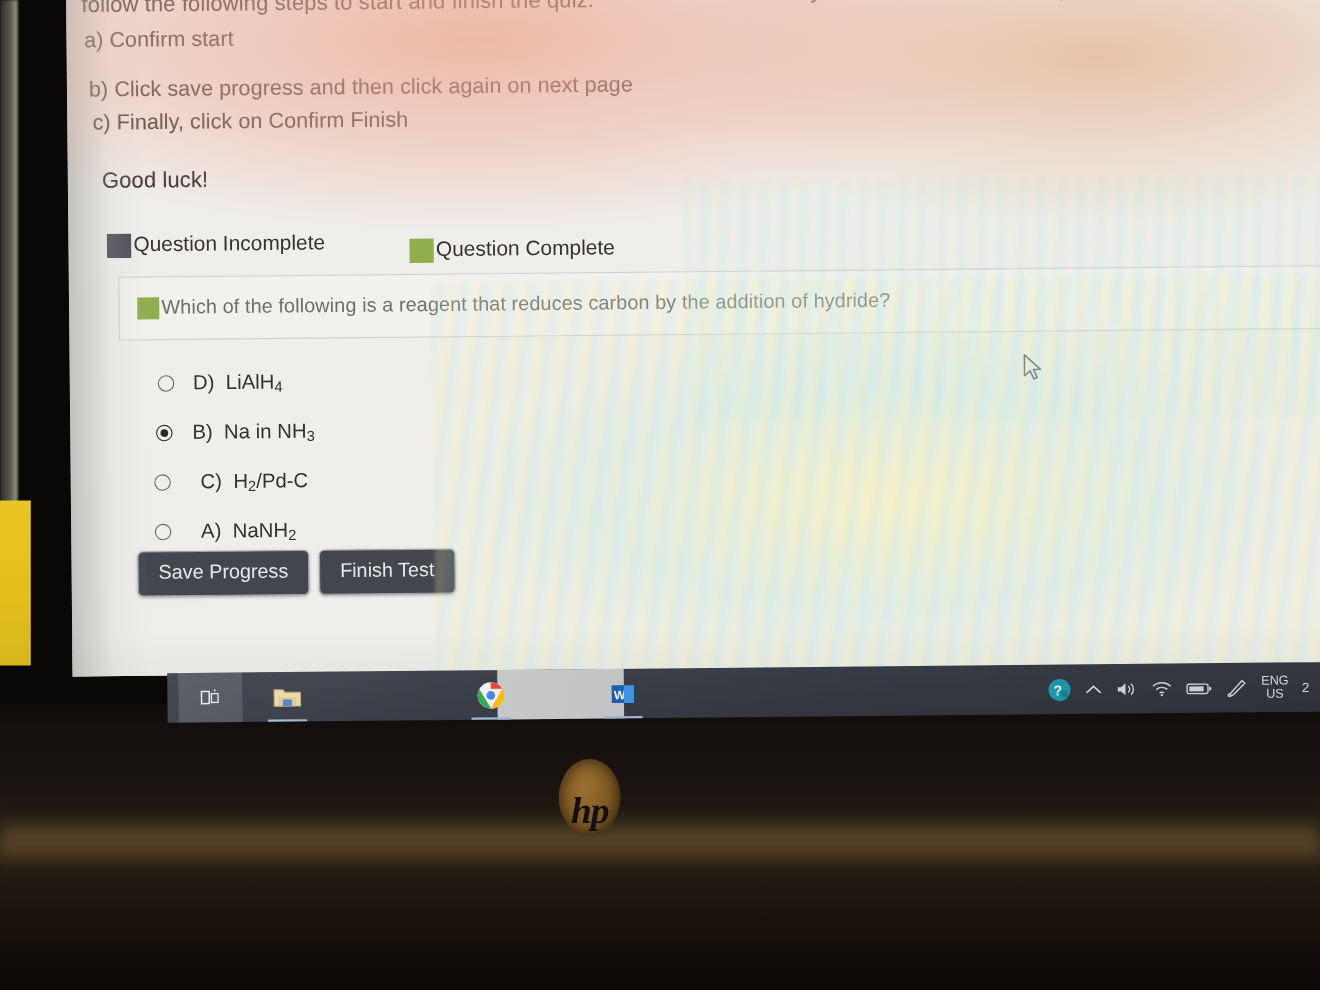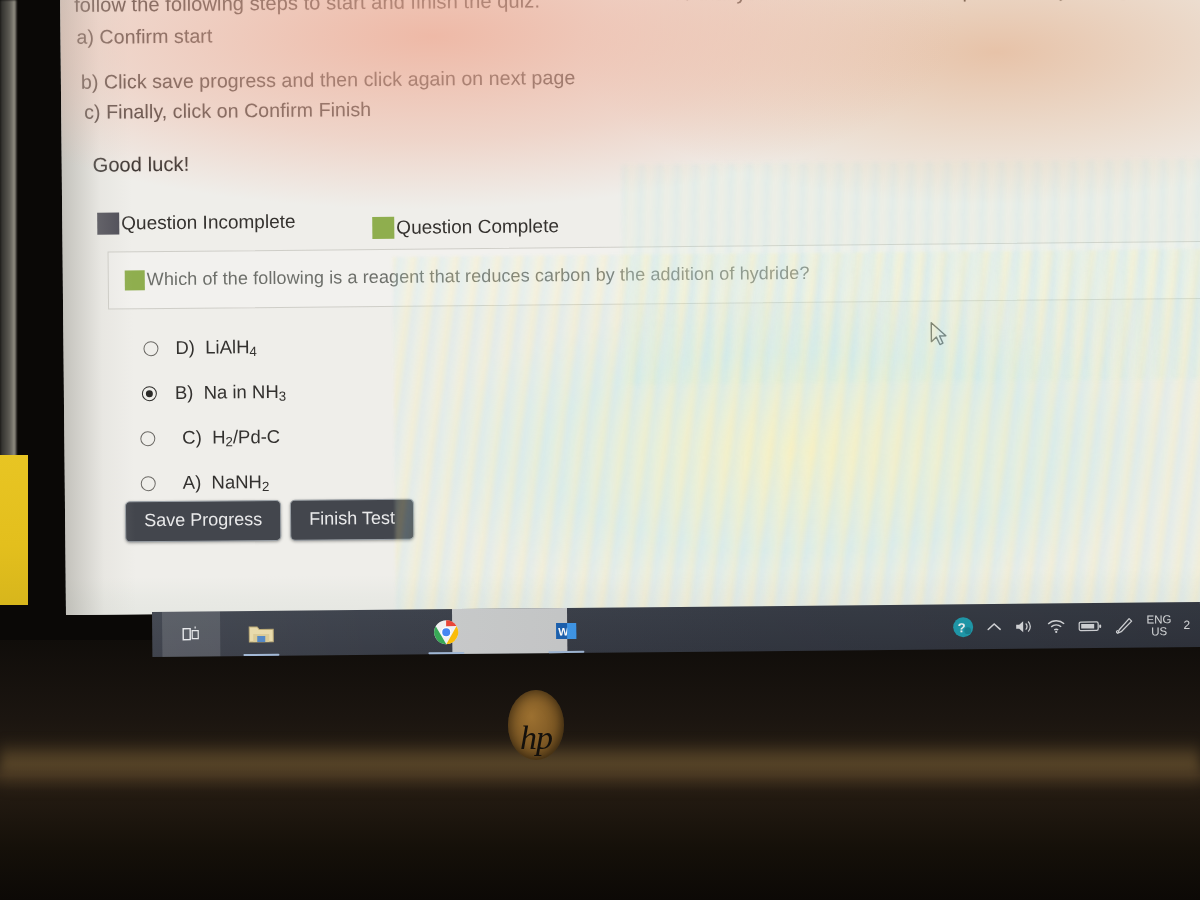--- a/index.html
+++ b/index.html
@@ -21,21 +21,21 @@
   }
   .hp-logo {
     position:absolute; left:508px; top:690px; width:56px; height:70px;
     border-radius:50%;
     background:radial-gradient(ellipse at 42% 38%, #9c7030 0%, #7d5824 55%, #4e3715 100%);
     display:flex; align-items:center; justify-content:center;
     box-shadow:0 0 14px rgba(0,0,0,.6) inset;
   }
   .hp-logo span {
     font-family:"Liberation Serif", serif;
-    font-style:italic; font-weight:400; font-size:34px; color:#13100c;
+    font-style:italic; font-weight:700; font-size:34px; color:#13100c;
     letter-spacing:-1px; line-height:1; transform:translateY(-2px);margin-top:29px;
   }
 
   
   .yellow-strip {
     position:absolute; left:0px; top:455px; width:28px; height:150px;
     background:linear-gradient(180deg,#e8c523 0%,#e3bf1d 60%,#d7b61c 100%);
     filter:blur(.6px);
   }
   .dark-left {

